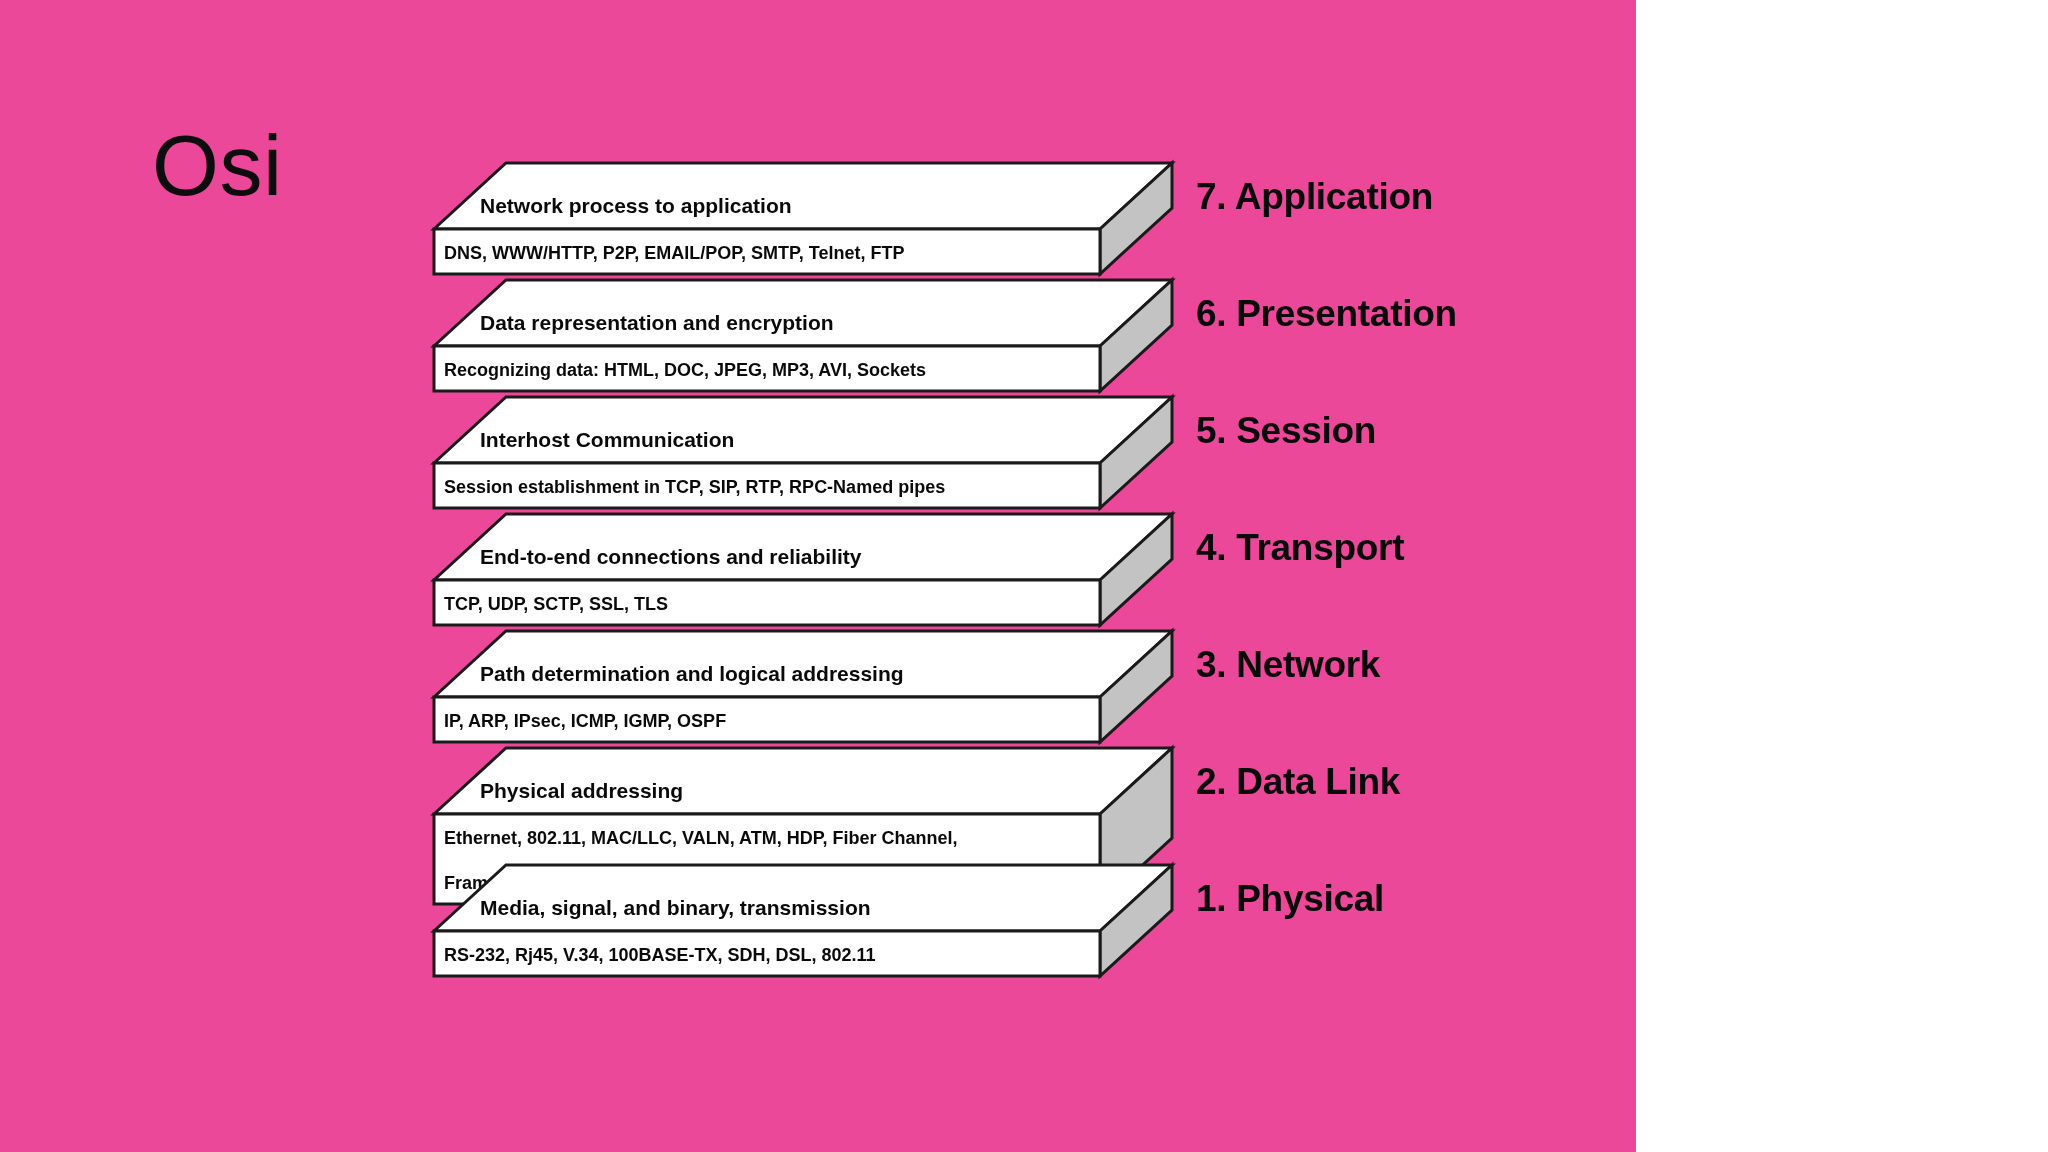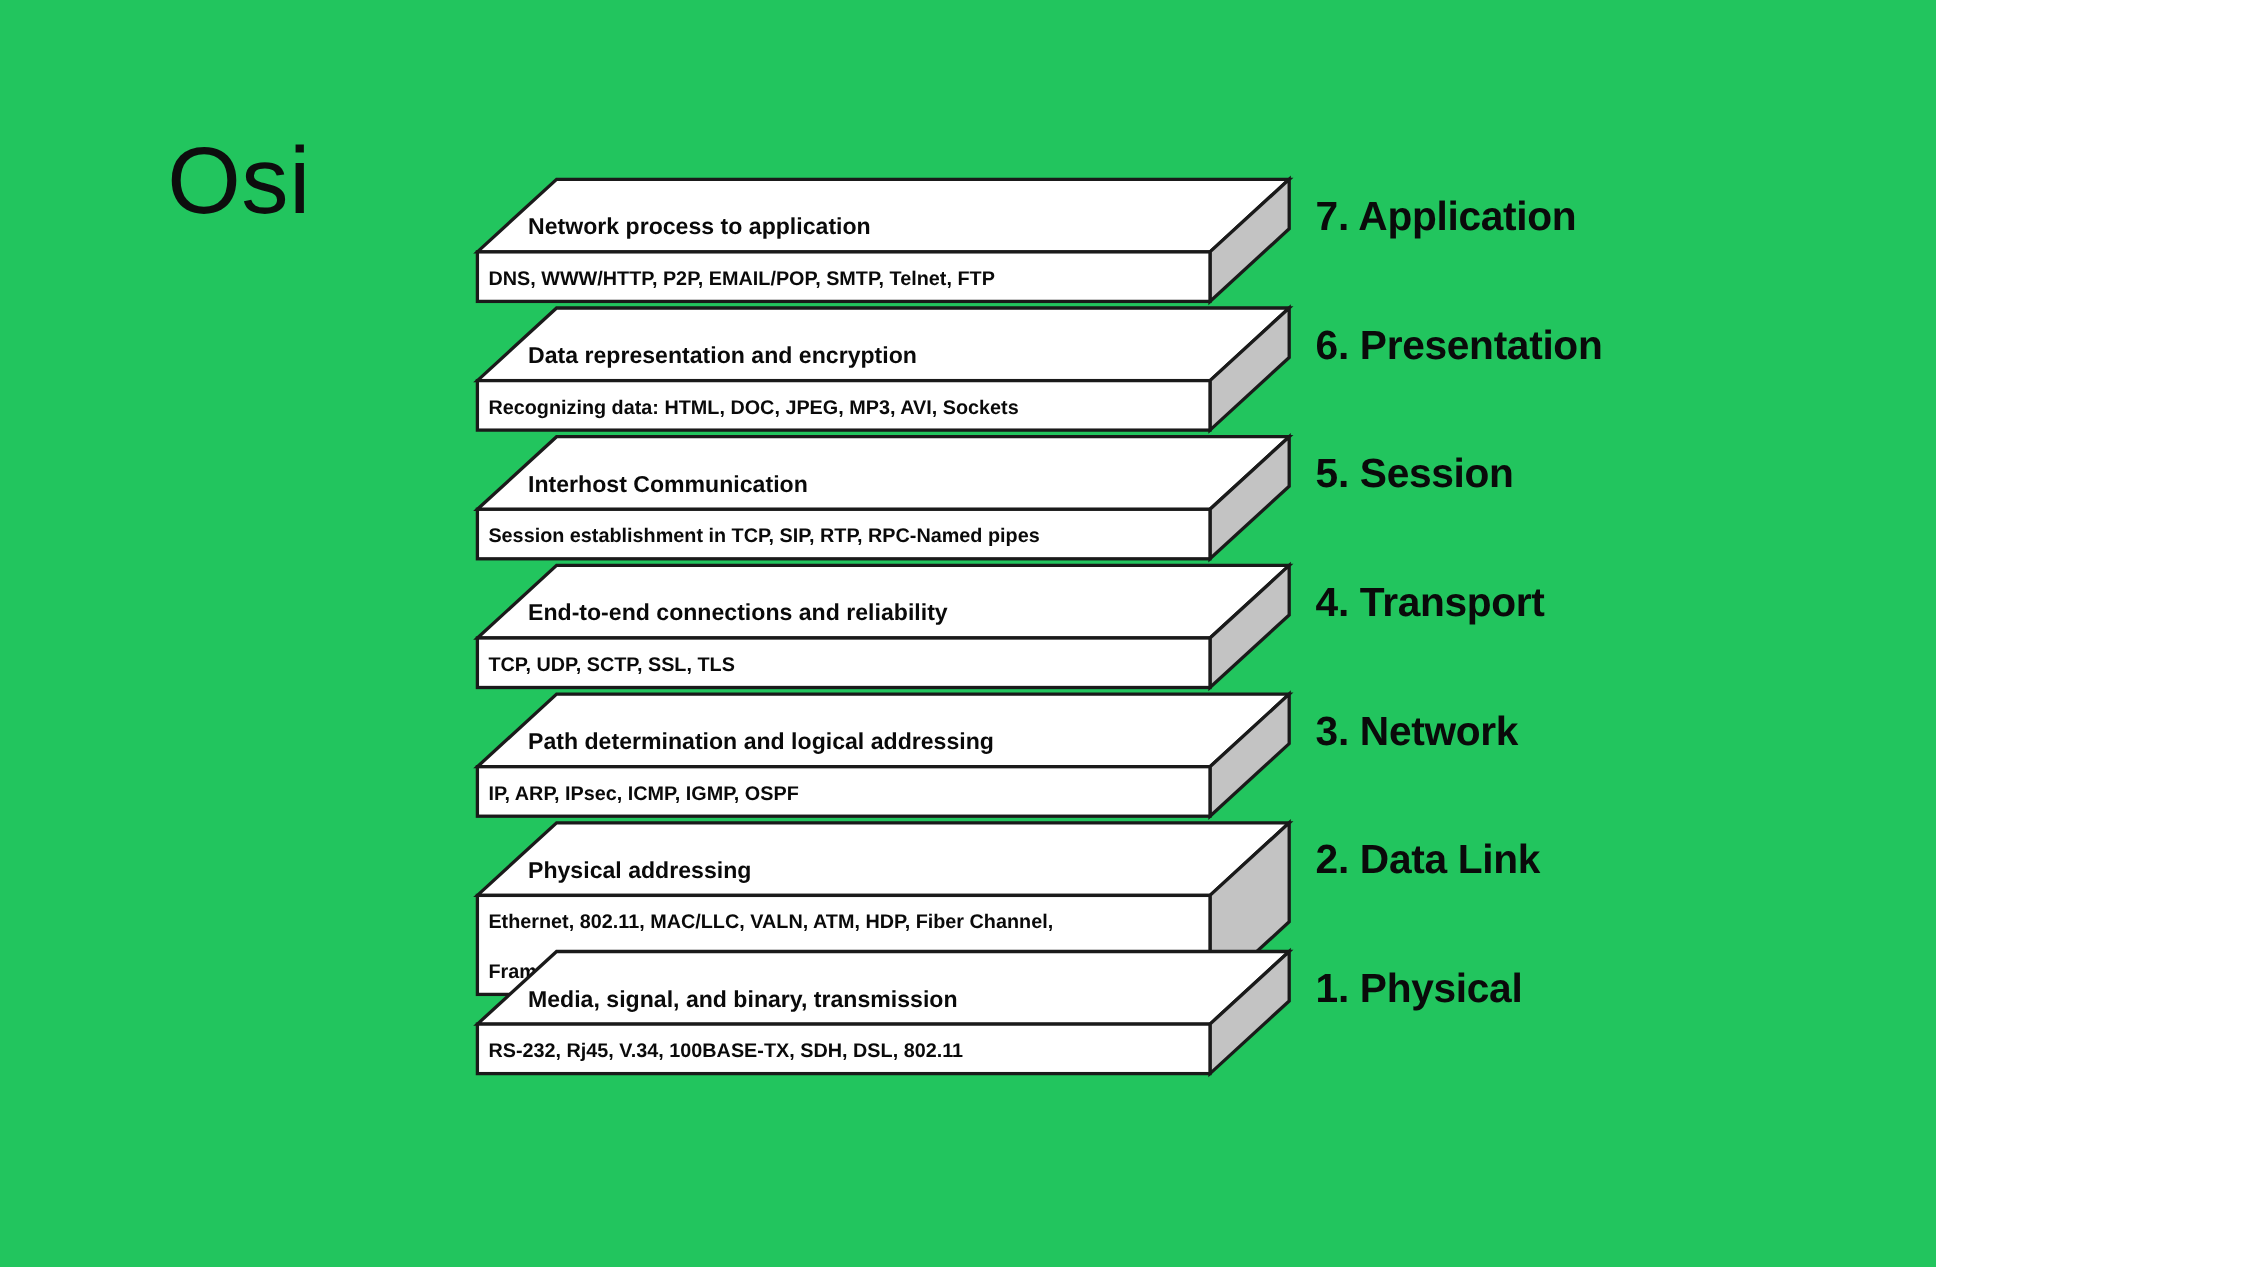--- a/index.html
+++ b/index.html
@@ -2,23 +2,23 @@
 <html><head>
 <meta charset="utf-8">
 <style>
   html, body {
     margin: 0;
     padding: 0;
     background: #ffffff;
   }
   #stage {
     position: relative;
-    width: 1760px;
+    width: 1636px;
     height: 1152px;
-    background: #22c55e;
+    background: #ec4899;
     overflow: hidden;
     font-family: "Liberation Sans", sans-serif;
   }
   #slide-title {
     position: absolute;
     left: 152px;
     top: 122px;
     font-family: "Liberation Sans", sans-serif;
     font-size: 86px;
     font-weight: 300;

